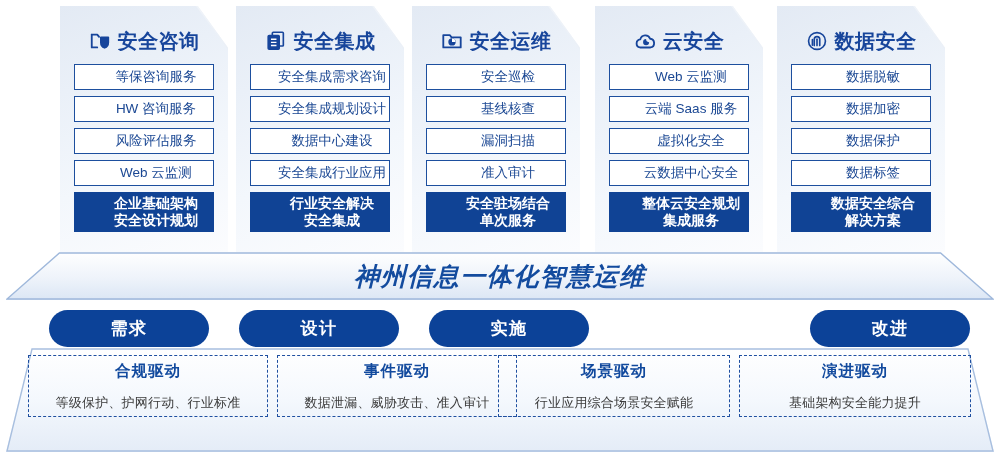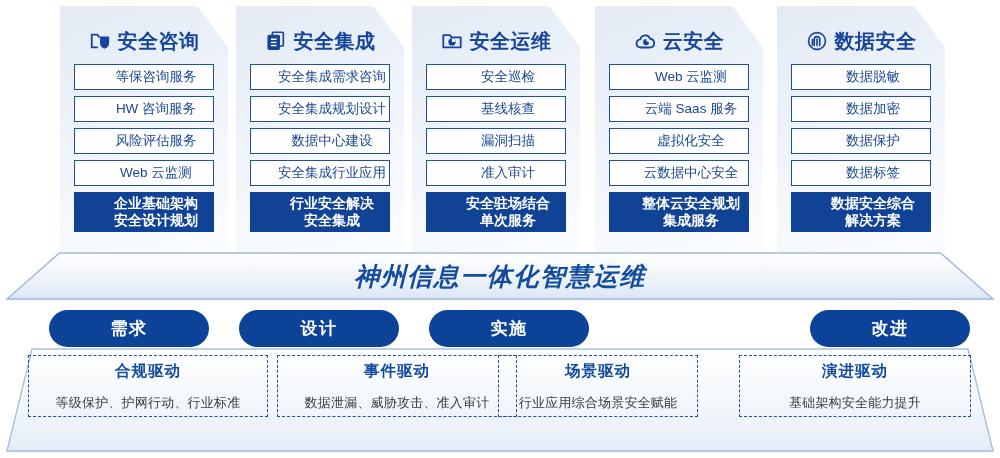--- a/index.html
+++ b/index.html
@@ -363,21 +363,21 @@
   </svg>
   <div id="drivers">
       <div class="driver" style="left: 28px; width: 240px;">
         <div class="d-title">合规驱动</div>
         <div class="d-desc">等级保护、护网行动、行业标准</div>
       </div>
       <div class="driver" style="left: 277px; width: 240px;">
         <div class="d-title">事件驱动</div>
         <div class="d-desc">数据泄漏、威胁攻击、准入审计</div>
       </div>
-      <div class="driver" style="left: 498px; width: 200px; justify-content: center;">
+      <div class="driver" style="left: 498px; width: 232px; justify-content: center;">
         <div class="d-title">场景驱动</div>
         <div class="d-desc">行业应用综合场景安全赋能</div>
       </div>
       <div class="driver" style="left: 739px; width: 232px;">
         <div class="d-title">演进驱动</div>
         <div class="d-desc">基础架构安全能力提升</div>
       </div>
     </div>
 
 </div>

